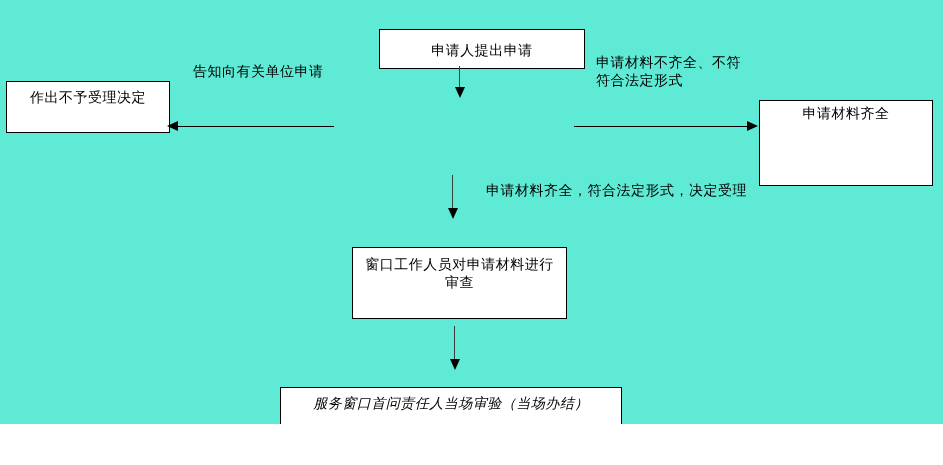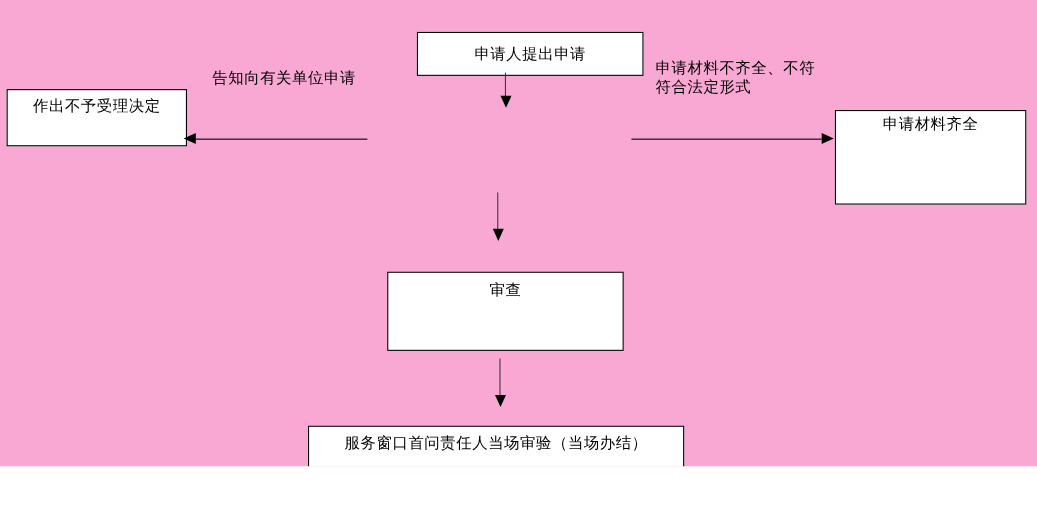--- a/index.html
+++ b/index.html
@@ -4,21 +4,21 @@
 <style>
   html, body {
     margin: 0;
     padding: 0;
     background: #ffffff;
   }
   .canvas {
     position: relative;
     width: 943px;
     height: 424px;
-    background: #f9a8d4;
+    background: #5eead4;
     font-family: "DejaVu Sans", sans-serif;
     color: #000000;
     overflow: hidden;
   }
   .node {
     position: absolute;
     border: 1px solid #000000;
     background: #ffffff;
     text-align: center;
     font-size: 14px;
@@ -66,21 +66,21 @@
     border-bottom: 5px solid transparent;
     border-left: 11px solid #000000;
   }
 
   
   #box-applicant      { left: 379px; top: 29px;  width: 206px; height: 40px; padding-top: 11px; }
   #box-window-review  { left: 334px; top: 101px; width: 240px; height: 42px; padding-top: 4px; }
   #box-reject         { left: 6px;   top: 81px;  width: 164px; height: 52px; padding-top: 6px; }
   #box-notify         { left: 759px; top: 100px; width: 174px; height: 86px; padding-top: 3px; }
   #box-staff-review   { left: 352px; top: 247px; width: 215px; height: 72px; padding-top: 7px; }
-  #box-onsite         { left: 280px; top: 387px; width: 342px; height: 73px; padding-top: 6px; }
+  #box-onsite         { left: 280px; top: 387px; width: 342px; height: 73px; padding-top: 6px; font-style: italic; }
 
   
   #lbl-jurisdiction { left: 193px; top: 62px; }
   #lbl-incomplete   { left: 596px; top: 53px; width: 152px; }
   #lbl-complete     { left: 486px; top: 181px; }
 </style>
 </head>
 <body>
 
 <div class="canvas">
@@ -92,34 +92,36 @@
 
   <div class="node" id="box-reject">
     <span class="line-text">作出不予受理决定</span>
   </div>
 
   <div class="node" id="box-notify">
     <span class="line-text">申请材料齐全</span>
   </div>
 
   <div class="node" id="box-staff-review">
+    <span class="line-text">窗口工作人员对申请材料进行</span>
     <span class="line-text">审查</span>
   </div>
 
   <div class="node" id="box-onsite">
     <span class="line-text">服务窗口首问责任人当场审验（当场办结）</span>
   </div>
 
   <div class="edge-label" id="lbl-jurisdiction">告知向有关单位申请</div>
 
   <div class="edge-label multiline" id="lbl-incomplete">
     <span class="line-text">申请材料不齐全、不符</span>
     <span class="line-text">符合法定形式</span>
   </div>
 
+  <div class="edge-label" id="lbl-complete">申请材料齐全，符合法定形式，决定受理</div>
 
   <div>
     <div class="vline" style="left:459px; top:66px; height:22px;"></div>
     <div class="head head-down" style="left:455px; top:87px;"></div>
   </div>
 
   <div>
     <div class="hline" style="left:178px; top:126px; width:156px;"></div>
     <div class="head head-left" style="left:167px; top:121px;"></div>
   </div>

